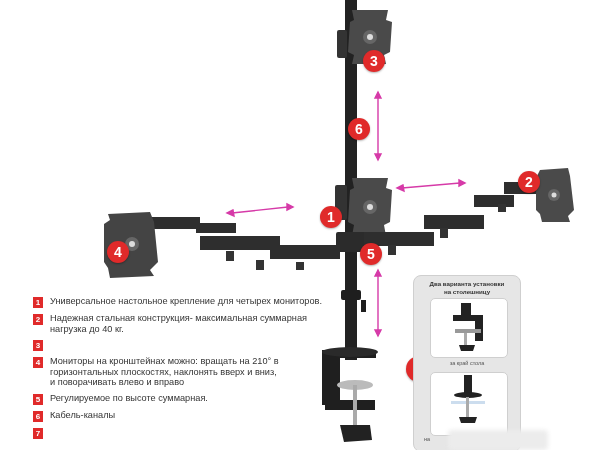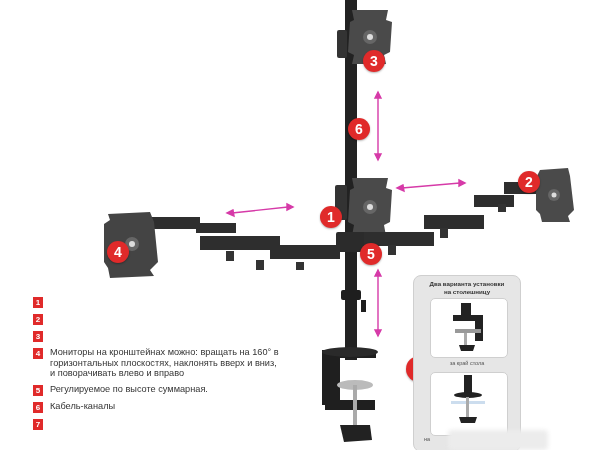--- a/index.html
+++ b/index.html
@@ -91,30 +91,33 @@
   <div class="badge" style="left:518px;top:171px">2</div>
   <div class="badge" style="left:363px;top:50px">3</div>
   <div class="badge" style="left:107px;top:241px">4</div>
   <div class="badge" style="left:360px;top:243px">5</div>
   <div class="badge" style="left:348px;top:118px">6</div>
   <div class="badge" style="left:406px;top:356px;width:26px;height:26px;line-height:26px;font-size:16px">7</div>
 
   <div class="features">
     <div class="feature">
       <span class="num">1</span>
+      <span class="txt">Универсальное настольное крепление для четырех мониторов.</span>
     </div>
     <div class="feature">
       <span class="num">2</span>
+      <span class="txt">Надежная стальная конструкция- максимальная суммарная
+нагрузка  до 40 кг.</span>
     </div>
     <div class="feature">
       <span class="num">3</span>
     </div>
     <div class="feature">
       <span class="num">4</span>
-      <span class="txt">Мониторы на кронштейнах можно: вращать на 160° в
+      <span class="txt">Мониторы на кронштейнах можно: вращать на 210° в
 горизонтальных плоскостях, наклонять вверх и вниз,
 и поворачивать влево и вправо</span>
     </div>
     <div class="feature">
       <span class="num">5</span>
       <span class="txt">Регулируемое по высоте суммарная.</span>
     </div>
     <div class="feature">
       <span class="num">6</span>
       <span class="txt">Кабель-каналы</span>

